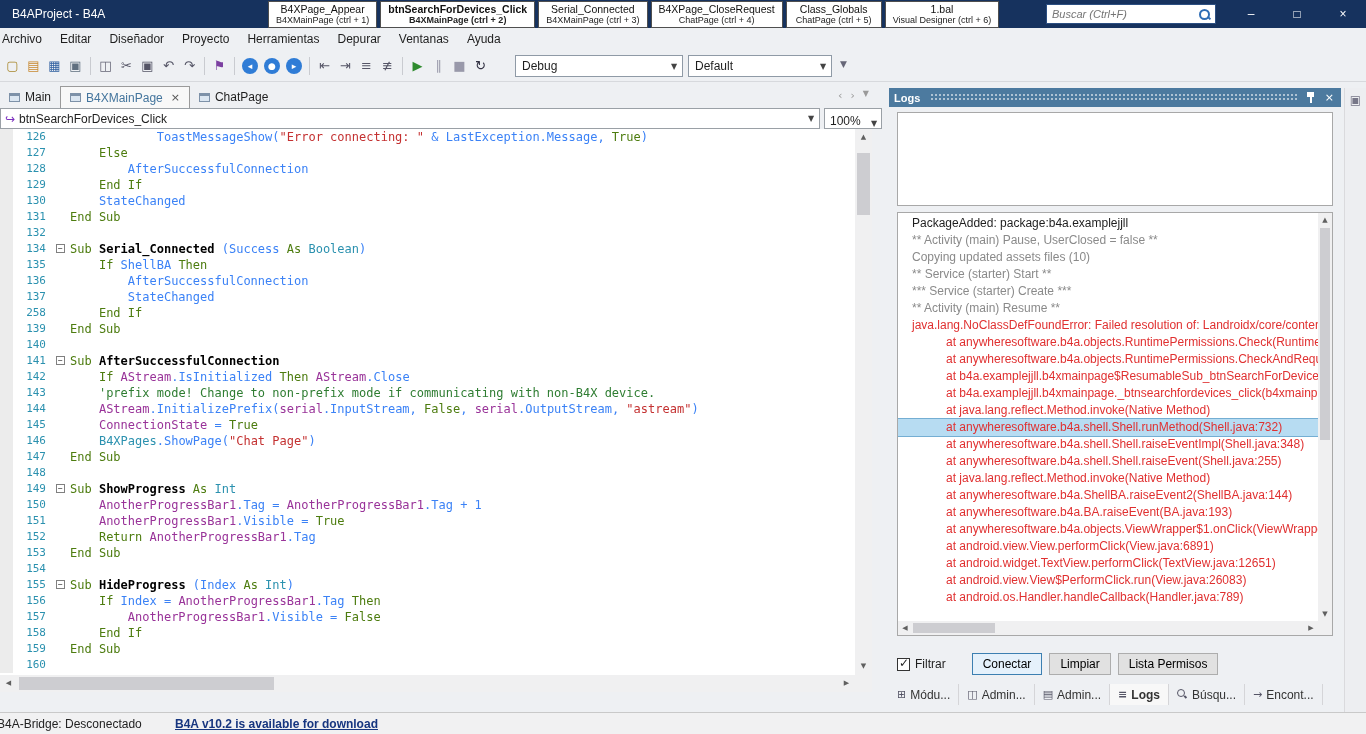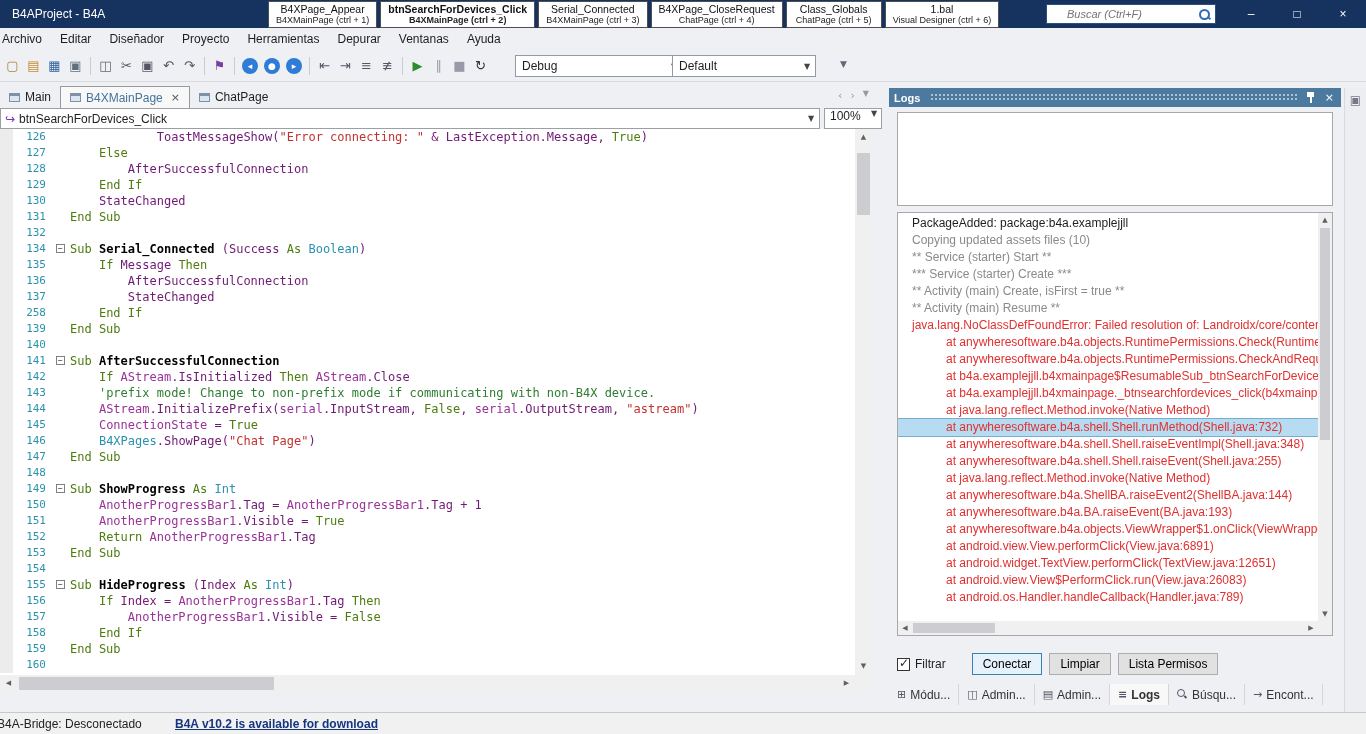--- a/index.html
+++ b/index.html
@@ -10,21 +10,21 @@
 
   
   .titlebar{position:absolute;top:0;left:0;right:0;height:28px;background:#16325e;color:#fff}
   .app-title{position:absolute;left:12px;top:0;line-height:28px;font-size:12px;white-space:nowrap}
   .bookmark-tabs{position:absolute;left:268px;top:1px;height:27px;display:flex;gap:3px}
   .bookmark-tab{background:#fff;color:#111;border:1px solid #4f4f4f;padding:1px 7px;text-align:center;min-width:96px}
   .bt-name{font-size:10.5px;line-height:12px;white-space:nowrap}
   .bt-sub{font-size:9px;line-height:11px;color:#222;white-space:nowrap}
   .bookmark-tab.active .bt-name,.bookmark-tab.active .bt-sub{font-weight:bold}
   .search-box{position:absolute;left:1046px;top:4px;width:170px;height:20px;background:#fff;border:1px solid #2c4f82;display:flex;align-items:center}
-  .search-box input{flex:1;border:0;outline:0;font:italic 11px "Liberation Sans",sans-serif;color:#666;padding:0 20px;background:transparent;min-width:0}
+  .search-box input{flex:1;border:0;outline:0;font:italic 11px "Liberation Sans",sans-serif;color:#666;padding:0 5px;background:transparent;min-width:0}
   .mag{width:13px;height:13px;position:relative;margin-right:4px;flex:none}
   .mag::before{content:"";position:absolute;left:1px;top:1px;width:7px;height:7px;border:2px solid #2e6db5;border-radius:50%}
   .mag::after{content:"";position:absolute;left:9px;top:9px;width:4px;height:2px;background:#2e6db5;transform:rotate(45deg)}
   .win-controls{position:absolute;right:0;top:0;height:28px;display:flex}
   .win-btn{width:46px;height:28px;display:flex;align-items:center;justify-content:center;font-size:12px;color:#fff}
 
   
   .menubar{position:absolute;top:28px;left:0;right:0;height:23px;background:#eef0f3}
   .menu-items{display:flex;margin-left:-7px}
   .menu-item{padding:0 9px;line-height:23px;font-size:12px}
@@ -32,52 +32,52 @@
   
   .toolbar{position:absolute;top:51px;left:0;right:0;height:31px;background:#eef0f3;border-bottom:1px solid #d7d9dd}
   .toolbar-icons{position:absolute;left:2px;top:4px;display:flex;align-items:center}
   .tbi{width:21px;height:22px;line-height:22px;text-align:center;font-size:13px;color:#556}
   .tbi.circ{width:16px;height:16px;line-height:16px;border-radius:50%;background:#2f7cd6;color:#fff;font-size:9px;margin:0 3px}
   .tb-sep{width:1px;height:18px;background:#c9cbd0;margin:0 4px}
   .combo{position:absolute;top:4px;height:22px;background:#fff;border:1px solid #8f9aa6;display:flex;align-items:center;font-size:12px}
   .combo .val{flex:1;padding:0 6px;white-space:nowrap;overflow:hidden}
   .combo .arr{width:16px;text-align:center;color:#444;font-size:8px;flex:none}
   .combo-debug{left:515px;width:168px}
-  .combo-default{left:672px;width:144px}
+  .combo-default{left:688px;width:144px}
   .tb-overflow{position:absolute;left:840px;top:8px;color:#667;font-size:9px}
 
   
   .tabstrip{position:absolute;top:84px;left:0;width:882px;height:24px;display:flex;align-items:flex-end}
   .doc-tab{display:flex;align-items:center;gap:5px;height:22px;padding:0 9px;font-size:12px;color:#1e1e1e}
   .dt-icon{width:11px;height:9px;border:1px solid #7d91a8;background:#dbe6f1;position:relative;flex:none}
   .dt-icon::before{content:"";position:absolute;left:0;top:0;right:0;height:2px;background:#7d91a8}
   .doc-tab.active{background:#f8f8f8;border:1px solid #9a9a9a;border-bottom:0;color:#44759d}
   .doc-tab .close{color:#555;font-size:11px;margin-left:3px}
   .tab-nav{position:absolute;left:838px;top:5px;display:flex;gap:8px;color:#9a9a9a;font-size:11px}
 
   
   .codenav{position:absolute;top:108px;left:0;width:884px;height:21px;background:#eef0f3}
   .method-combo{position:absolute;left:0;top:0;width:820px;height:21px;background:#fff;border:1px solid #9aa0a6;display:flex;align-items:center}
   .method-icon{color:#7b2fbe;font-size:12px;margin:0 4px;flex:none}
   .method-name{font-size:12px;flex:1;white-space:nowrap;overflow:hidden}
-  .zoom-combo{position:absolute;left:824px;top:0;width:58px;height:21px;background:#fff;border:1px solid #9aa0a6;display:flex;align-items:flex-start}
+  .zoom-combo{position:absolute;left:824px;top:0;width:58px;height:21px;background:#fff;border:1px solid #9aa0a6;display:flex;align-items:flex-end}
   .zoom-combo .val{flex:1;padding:0 5px;font-size:12px}
   .zoom-combo .arr{width:14px;text-align:center;color:#444;font-size:8px}
 
   
   .editor{position:absolute;top:129px;left:0;width:872px;height:563px;background:#fff;overflow:hidden}
   .code-lines{position:absolute;top:0;left:0;right:17px;bottom:17px;overflow:hidden}
   .code-row{display:flex;height:16px;line-height:16px;white-space:pre;font-family:"DejaVu Sans Mono",monospace;font-size:12px}
   .bp-margin{width:13px;background:#ececec;flex:none}
   .line-num{width:41px;flex:none;text-align:right;padding-right:8px;color:#2b91af;font-size:11px;font-family:"DejaVu Sans Mono",monospace}
   .fold-col{width:16px;flex:none;position:relative}
   .fold-box{position:absolute;left:2px;top:3px;width:9px;height:9px;border:1px solid #808080;background:#fff;font-size:8px;line-height:7px;text-align:center;color:#333}
   .code-text{flex:1;overflow:hidden}
   .tok-k{color:#4d7c0f}.tok-s{color:#c43131}.tok-c{color:#2f7d32}
-  .tok-t{color:#2b91af}.tok-v{color:#993399}.tok-b{color:#000;font-weight:bold}.tok-d{color:#701a75}
+  .tok-t{color:#2b91af}.tok-v{color:#993399}.tok-b{color:#000;font-weight:bold}.tok-d{color:#3b82f6}
   .vscroll{position:absolute;right:0;top:0;bottom:17px;width:17px;background:#f0f0f1}
   .vscroll .thumb{position:absolute;left:2px;right:2px;top:24px;height:62px;background:#cdcdd1}
   .hscroll{position:absolute;left:0;right:17px;bottom:0;height:17px;background:#f0f0f1}
   .hscroll .thumb{position:absolute;top:2px;bottom:2px;left:19px;width:255px;background:#cdcdd1}
   .sb-arrow{position:absolute;width:17px;height:17px;text-align:center;line-height:17px;font-size:7px;color:#606060}
   .sb-up{top:0;left:0}.sb-down{bottom:0;left:0}.sb-left{left:0;top:0}.sb-right{right:0;top:0}
   .sb-corner{position:absolute;right:0;bottom:0;width:17px;height:17px;background:#f0f0f1}
 
   
   .logs-header{position:absolute;left:889px;top:88px;width:452px;height:19px;background:#4c7a9f;color:#fff;display:flex;align-items:center;padding:0 5px}
@@ -264,21 +264,21 @@
   <div class="editor">
     <div class="code-lines">
         <div class="code-row"><span class="bp-margin"></span><span class="line-num">126</span><span class="fold-col"></span><span class="code-text"><span class="tok-d">            ToastMessageShow(</span><span class="tok-s">"Error connecting: "</span><span class="tok-d"> &amp; LastException.Message, </span><span class="tok-k">True</span><span class="tok-d">)</span></span></div>
         <div class="code-row"><span class="bp-margin"></span><span class="line-num">127</span><span class="fold-col"></span><span class="code-text"><span class="tok-d">    </span><span class="tok-k">Else</span></span></div>
         <div class="code-row"><span class="bp-margin"></span><span class="line-num">128</span><span class="fold-col"></span><span class="code-text"><span class="tok-d">        AfterSuccessfulConnection</span></span></div>
         <div class="code-row"><span class="bp-margin"></span><span class="line-num">129</span><span class="fold-col"></span><span class="code-text"><span class="tok-d">    </span><span class="tok-k">End If</span></span></div>
         <div class="code-row"><span class="bp-margin"></span><span class="line-num">130</span><span class="fold-col"></span><span class="code-text"><span class="tok-d">    StateChanged</span></span></div>
         <div class="code-row"><span class="bp-margin"></span><span class="line-num">131</span><span class="fold-col"></span><span class="code-text"><span class="tok-k">End Sub</span></span></div>
         <div class="code-row"><span class="bp-margin"></span><span class="line-num">132</span><span class="fold-col"></span><span class="code-text"></span></div>
         <div class="code-row"><span class="bp-margin"></span><span class="line-num">134</span><span class="fold-col"><span class="fold-box">−</span></span><span class="code-text"><span class="tok-k">Sub</span><span class="tok-b"> Serial_Connected</span><span class="tok-d"> (Success </span><span class="tok-k">As</span><span class="tok-t"> Boolean</span><span class="tok-d">)</span></span></div>
-        <div class="code-row"><span class="bp-margin"></span><span class="line-num">135</span><span class="fold-col"></span><span class="code-text"><span class="tok-d">    </span><span class="tok-k">If</span><span class="tok-d"> Message </span><span class="tok-k">Then</span></span></div>
+        <div class="code-row"><span class="bp-margin"></span><span class="line-num">135</span><span class="fold-col"></span><span class="code-text"><span class="tok-d">    </span><span class="tok-k">If</span><span class="tok-d"> ShellBA </span><span class="tok-k">Then</span></span></div>
         <div class="code-row"><span class="bp-margin"></span><span class="line-num">136</span><span class="fold-col"></span><span class="code-text"><span class="tok-d">        AfterSuccessfulConnection</span></span></div>
         <div class="code-row"><span class="bp-margin"></span><span class="line-num">137</span><span class="fold-col"></span><span class="code-text"><span class="tok-d">        StateChanged</span></span></div>
         <div class="code-row"><span class="bp-margin"></span><span class="line-num">258</span><span class="fold-col"></span><span class="code-text"><span class="tok-d">    </span><span class="tok-k">End If</span></span></div>
         <div class="code-row"><span class="bp-margin"></span><span class="line-num">139</span><span class="fold-col"></span><span class="code-text"><span class="tok-k">End Sub</span></span></div>
         <div class="code-row"><span class="bp-margin"></span><span class="line-num">140</span><span class="fold-col"></span><span class="code-text"></span></div>
         <div class="code-row"><span class="bp-margin"></span><span class="line-num">141</span><span class="fold-col"><span class="fold-box">−</span></span><span class="code-text"><span class="tok-k">Sub</span><span class="tok-b"> AfterSuccessfulConnection</span></span></div>
         <div class="code-row"><span class="bp-margin"></span><span class="line-num">142</span><span class="fold-col"></span><span class="code-text"><span class="tok-d">    </span><span class="tok-k">If</span><span class="tok-d"> </span><span class="tok-v">AStream</span><span class="tok-d">.IsInitialized </span><span class="tok-k">Then</span><span class="tok-d"> </span><span class="tok-v">AStream</span><span class="tok-d">.Close</span></span></div>
         <div class="code-row"><span class="bp-margin"></span><span class="line-num">143</span><span class="fold-col"></span><span class="code-text"><span class="tok-d">    </span><span class="tok-c">'prefix mode! Change to non-prefix mode if communicating with non-B4X device.</span></span></div>
         <div class="code-row"><span class="bp-margin"></span><span class="line-num">144</span><span class="fold-col"></span><span class="code-text"><span class="tok-d">    </span><span class="tok-v">AStream</span><span class="tok-d">.InitializePrefix(</span><span class="tok-v">serial</span><span class="tok-d">.InputStream, </span><span class="tok-k">False</span><span class="tok-d">, </span><span class="tok-v">serial</span><span class="tok-d">.OutputStream, </span><span class="tok-s">"astream"</span><span class="tok-d">)</span></span></div>
         <div class="code-row"><span class="bp-margin"></span><span class="line-num">145</span><span class="fold-col"></span><span class="code-text"><span class="tok-d">    </span><span class="tok-v">ConnectionState</span><span class="tok-d"> = </span><span class="tok-k">True</span></span></div>
@@ -316,24 +316,24 @@
     <div class="grip"></div>
     <span class="pin-icon"></span>
     <span class="logs-close ico">×</span>
   </div>
 
   <div class="logs-empty"></div>
 
   <div class="log-list">
     <div class="log-entries">
         <div class="log-entry c-black">PackageAdded: package:b4a.examplejjll</div>
+        <div class="log-entry c-gray">** Activity (main) Pause, UserClosed = false **</div>
         <div class="log-entry c-gray">Copying updated assets files (10)</div>
         <div class="log-entry c-gray">** Service (starter) Start **</div>
         <div class="log-entry c-gray">*** Service (starter) Create ***</div>
-        <div class="log-entry c-gray">** Activity (main) Create, isFirst = true **</div>
         <div class="log-entry c-gray">** Activity (main) Resume **</div>
         <div class="log-entry c-red">java.lang.NoClassDefFoundError: Failed resolution of: Landroidx/core/content/C</div>
         <div class="log-entry c-red ind">at anywheresoftware.b4a.objects.RuntimePermissions.Check(RuntimeP</div>
         <div class="log-entry c-red ind">at anywheresoftware.b4a.objects.RuntimePermissions.CheckAndRequ</div>
         <div class="log-entry c-red ind">at b4a.examplejjll.b4xmainpage$ResumableSub_btnSearchForDevices_</div>
         <div class="log-entry c-red ind">at b4a.examplejjll.b4xmainpage._btnsearchfordevices_click(b4xmainpa</div>
         <div class="log-entry c-red ind">at java.lang.reflect.Method.invoke(Native Method)</div>
         <div class="log-entry c-red ind sel">at anywheresoftware.b4a.shell.Shell.runMethod(Shell.java:732)</div>
         <div class="log-entry c-red ind">at anywheresoftware.b4a.shell.Shell.raiseEventImpl(Shell.java:348)</div>
         <div class="log-entry c-red ind">at anywheresoftware.b4a.shell.Shell.raiseEvent(Shell.java:255)</div>

